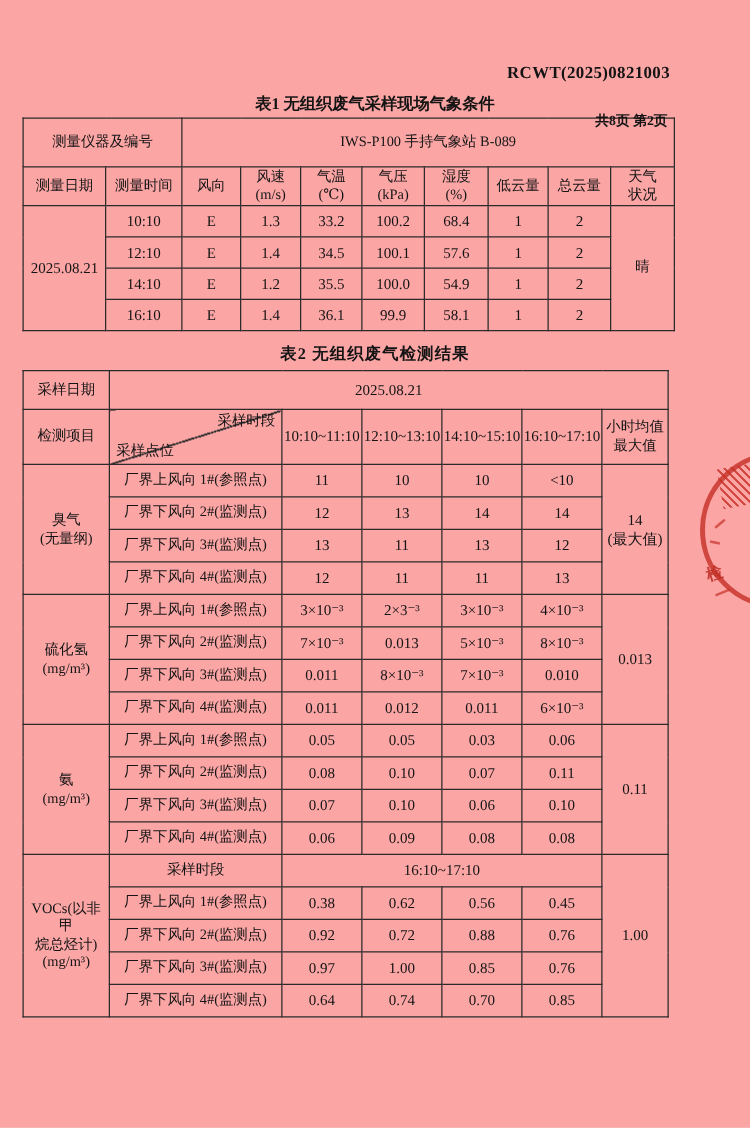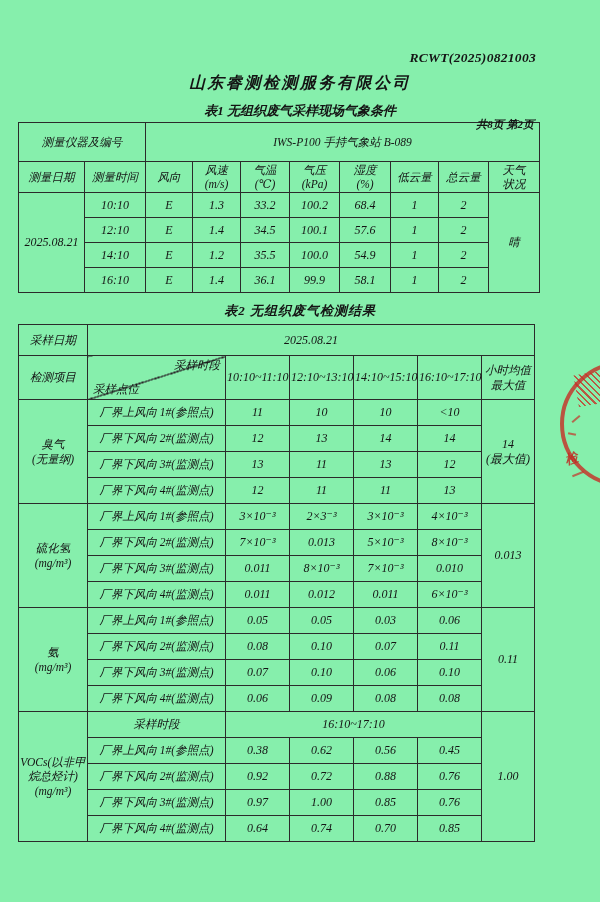--- a/index.html
+++ b/index.html
@@ -5,23 +5,22 @@
   html,body{margin:0;padding:0;}
   body{
     width:600px;height:902px;
     background:#e9e9e9;
     font-family:"Liberation Serif","DejaVu Serif",serif;
     color:#141414;
   }
   .page{
     position:relative;
     width:600px;height:902px;
-    background:#86efac;
+    background:#fca5a5;
     overflow:hidden;
-    font-style:italic;
   }
   .report-no{
     padding-top:50px;
     padding-right:64px;
     text-align:right;
     font-size:13.5px;
     font-weight:bold;
     letter-spacing:.3px;
   }
   .company{
@@ -117,21 +116,20 @@
   .m1{left:15px;top:60px;transform:rotate(-40deg);}
   .m2{left:12px;top:75px;transform:rotate(12deg);width:8px;}
   .m3{left:16px;top:115px;transform:rotate(-22deg);width:12px;}
 </style>
 </head>
 <body>
 
 <div class="page">
 
   <div class="report-no">RCWT(2025)0821003</div>
-  <div class="company">山东睿测检测服务有限公司</div>
 
   <div class="cap-row">
     <span>表1  无组织废气采样现场气象条件</span>
     <span class="pagination">共8页  第2页</span>
   </div>
 
   <table class="t1">
     <colgroup>
       <col style="width:66px">
         <col style="width:61px">

